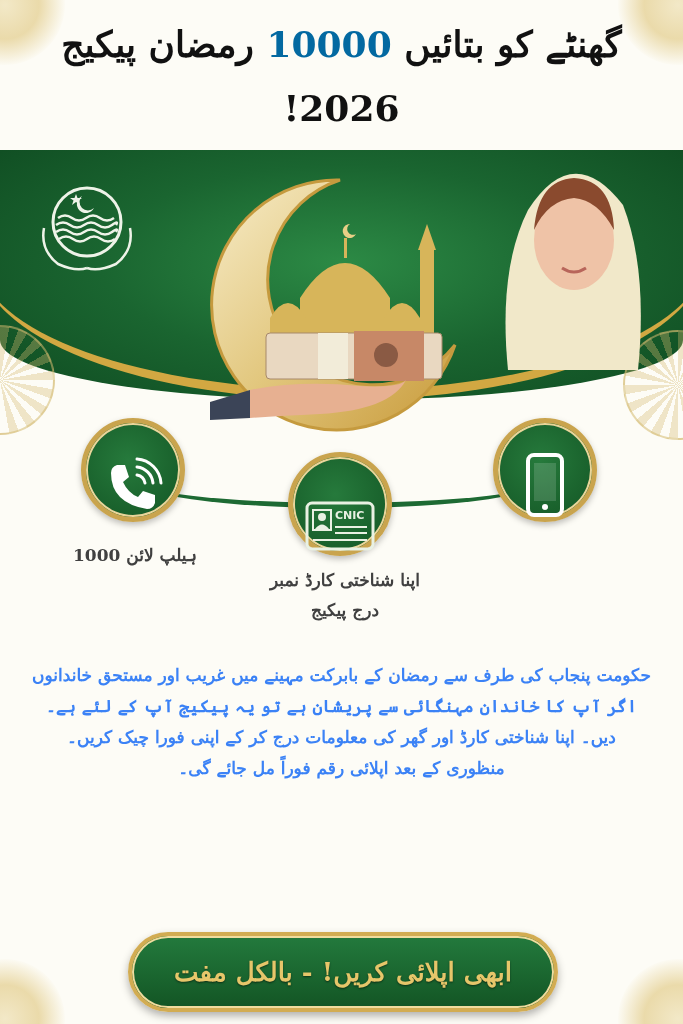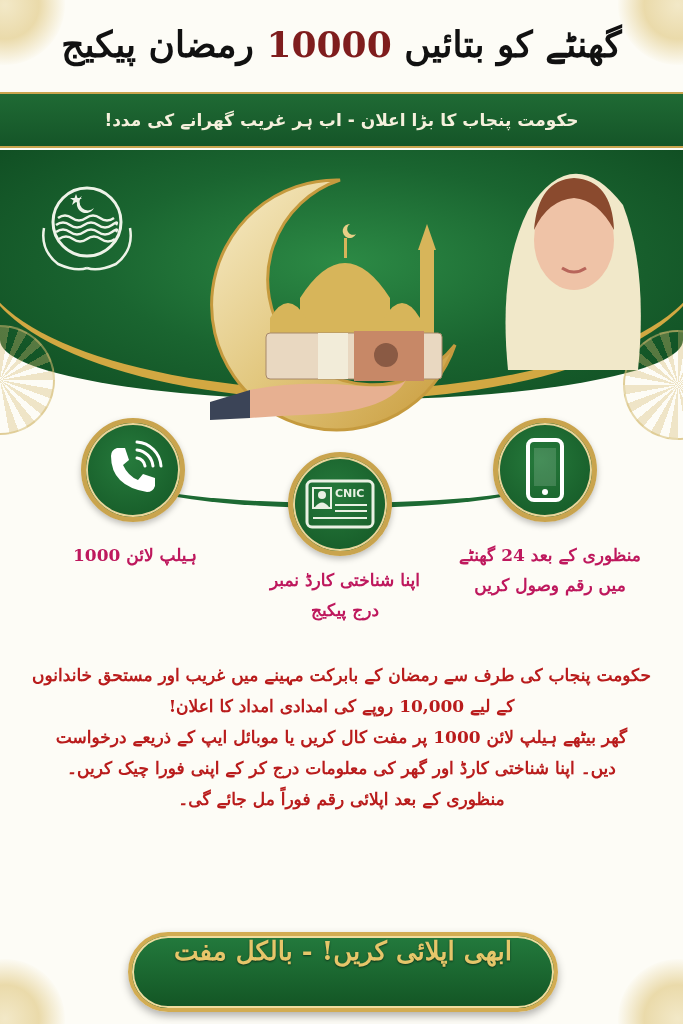--- a/index.html
+++ b/index.html
@@ -16,21 +16,21 @@
   .corner.br{right:-55px;bottom:-55px}
   .mandala{position:absolute;width:110px;height:110px;border-radius:50%;
     border:2px solid rgba(212,185,112,.55);
     background:repeating-conic-gradient(rgba(212,185,112,.35) 0 10deg,transparent 10deg 20deg)}
   .mandala.left{left:-55px;top:325px}
   .mandala.right{right:-50px;top:330px}
 
   
   .title{position:absolute;top:12px;left:0;right:0;text-align:center;direction:rtl;
     font-family:"DejaVu Serif",serif;font-weight:bold;font-size:36px;line-height:64px;color:#111}
-  .title .num{color:#7f1d1d}
+  .title .num{color:#0369a1}
 
   
   .subbar{position:absolute;top:92px;left:0;right:0;height:56px;
     background:linear-gradient(#1f6a34,#155528);
     border-top:2px solid #c9a44e;border-bottom:2px solid #c9a44e;
     display:flex;align-items:center;justify-content:center;direction:rtl;
     color:#f5f0dc;font-size:17px;font-weight:bold}
 
   
   .hero{position:absolute;top:150px;left:0;width:683px;height:250px;
@@ -45,63 +45,60 @@
   .cash{position:absolute;left:258px;top:325px;width:190px;height:60px}
   .hand{position:absolute;left:210px;top:370px;width:200px;height:50px}
   .portrait{position:absolute;left:488px;top:150px;width:170px;height:220px}
 
   
   .connector{position:absolute;top:478px;left:130px;width:420px;height:30px;
     border-bottom:5px solid #1d6a33;border-radius:0 0 50% 50%/0 0 100% 100%}
   .step-icon{position:absolute;width:104px;height:104px;border-radius:50%;
     background:radial-gradient(circle at 45% 40%,#267a3c,#135524);
     border:5px solid #c9a44e;box-shadow:0 0 0 2px #e9d59a inset,0 3px 6px rgba(0,0,0,.25);
-    display:flex;align-items:center;justify-content:center}
+    display:flex;align-items:flex-end;justify-content:center}
   .step-icon.s1{left:81px;top:418px}
   .step-icon.s2{left:288px;top:452px}
   .step-icon.s3{left:493px;top:418px}
 
   .step-label{position:absolute;direction:rtl;text-align:center;font-weight:bold;
-    font-family:"DejaVu Serif",serif;font-size:17px;line-height:30px;color:#be185d}
+    font-family:"DejaVu Serif",serif;font-size:17px;line-height:30px;color:#404040}
   .step-label.l1{left:40px;top:540px;width:190px}
   .step-label.l2{left:245px;top:565px;width:200px}
   .step-label.l3{left:455px;top:540px;width:190px}
 
   
   .body-text{position:absolute;top:660px;left:30px;right:30px;direction:rtl;text-align:center;
-    font-family:"DejaVu Serif",serif;font-weight:bold;font-size:17px;line-height:31px;color:#b91c1c}
+    font-family:"DejaVu Serif",serif;font-weight:bold;font-size:17px;line-height:31px;color:#3b82f6}
   .body-text p{margin:0}
 
   
   .cta{position:absolute;left:128px;top:932px;width:430px;height:80px;border-radius:40px;
     background:linear-gradient(#237a3d,#135524);
     border:4px solid #d2ac52;box-shadow:0 0 0 2px #f0dc9e inset,0 4px 8px rgba(0,0,0,.3);
-    display:flex;align-items:flex-start;justify-content:center;direction:rtl;
+    display:flex;align-items:center;justify-content:center;direction:rtl;
     font-family:"DejaVu Serif",serif;font-weight:bold;font-size:26px;color:#e6c66a;
     text-shadow:0 1px 2px rgba(0,0,0,.5)}
 </style>
 </head>
 <body>
 
 <div class="poster">
 
   <div class="corner tl"></div>
   <div class="corner tr"></div>
   <div class="corner bl"></div>
   <div class="corner br"></div>
 
   <h1 class="title">
     <span>گھنٹے کو بتائیں</span>
     <span class="num">10000</span>
     <span>رمضان پیکیج 2026!</span>
   </h1>
 
-  <div class="subbar">
-    <span>حکومت پنجاب کا بڑا اعلان - اب ہر غریب گھرانے کی مدد!</span>
-  </div>
 
   <div class="hero"></div>
   <div class="hero-gold"></div>
 
   <div class="mandala left"></div>
   <div class="mandala right"></div>
 
   <svg class="emblem" viewBox="0 0 110 100">
     <circle cx="55" cy="44" r="34" fill="none" stroke="#eef3e8" stroke-width="3"></circle>
     <path d="M50 18 a9 9 0 1 0 12 12 a7 7 0 1 1 -12 -12z" fill="#eef3e8"></path>
@@ -195,29 +192,24 @@
     </svg>
   </div>
 
   <div class="step-label l1">
     <div>ہیلپ لائن 1000</div>
   </div>
   <div class="step-label l2">
     <div>اپنا شناختی کارڈ نمبر</div>
     <div>درج پیکیج</div>
   </div>
-  <div class="step-label l3">
-    <div>منظوری کے بعد 24 گھنٹے</div>
-    <div>میں رقم وصول کریں</div>
-  </div>
 
   <div class="body-text">
     <p>حکومت پنجاب کی طرف سے رمضان کے بابرکت مہینے میں غریب اور مستحق خاندانوں</p>
-    <p>کے لیے 10,000 روپے کی امدادی امداد کا اعلان!</p>
-    <p>گھر بیٹھے ہیلپ لائن 1000 پر مفت کال کریں یا موبائل ایپ کے ذریعے درخواست</p>
+    <p>اگر آپ کا خاندان مہنگائی سے پریشان ہے تو یہ پیکیج آپ کے لئے ہے۔</p>
     <p>دیں۔ اپنا شناختی کارڈ اور گھر کی معلومات درج کر کے اپنی فورا چیک کریں۔</p>
     <p>منظوری کے بعد اپلائی رقم فوراً مل جائے گی۔</p>
   </div>
 
   <div class="cta">
     <span>ابھی اپلائی کریں! - بالکل مفت</span>
   </div>
 </div>
 
 </body></html>

